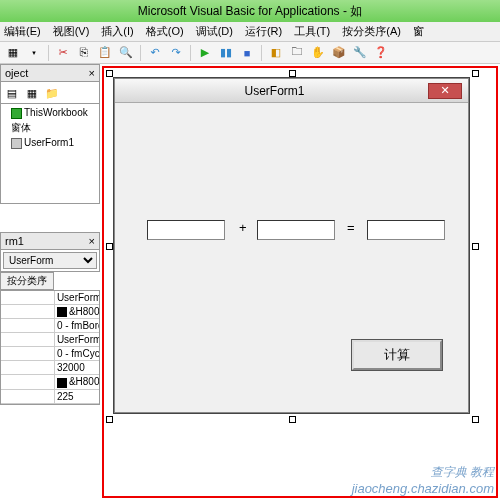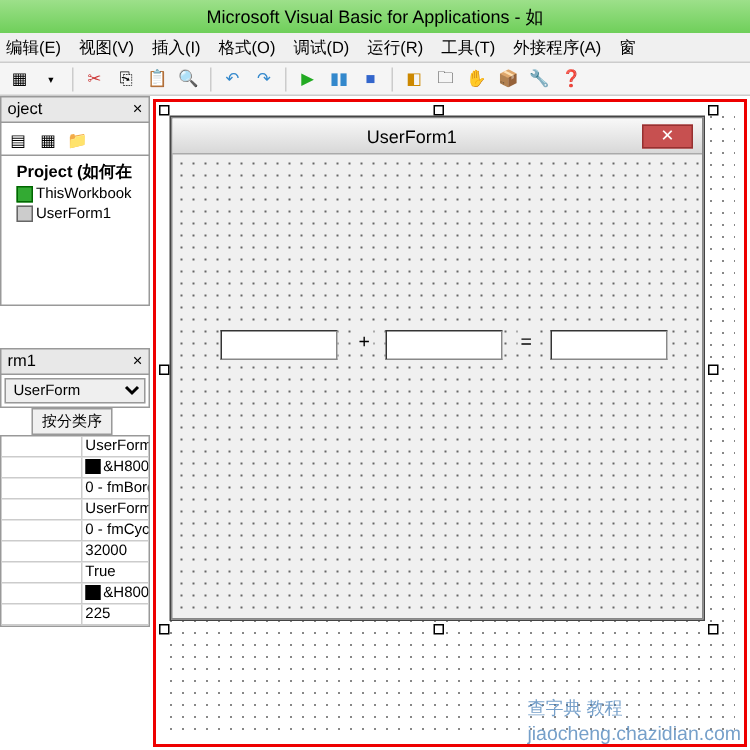--- a/index.html
+++ b/index.html
@@ -12,57 +12,57 @@
 .tbtn { width: 18px; height: 18px; display: flex; align-items: center; justify-content: center; font-size: 11px; border: 1px solid transparent; }
 .sep { width: 1px; height: 16px; background: #ccc; margin: 0 2px; }
 .main { display: flex; height: 436px; }
 .left { width: 100px; display: flex; flex-direction: column; border-right: 0; }
 .panel-hdr { background: #e8e8e8; border: 1px solid #999; padding: 2px 4px; font-size: 11px; display: flex; justify-content: space-between; }
 .panel-body { border: 1px solid #999; border-top: none; background: #fff; padding: 2px; font-size: 10px; overflow: hidden; }
 .tree-item { padding: 1px 0 1px 8px; white-space: nowrap; }
 .tree-item.bold { font-weight: bold; font-size: 11px; }
 .tree-icon { display: inline-block; width: 11px; height: 11px; margin-right: 2px; vertical-align: middle; }
 .prop-combo { width: 100%; border: 1px solid #999; font-size: 10px; padding: 1px; }
-.tabbtns { display: flex; padding-left: 21px; }
+.tabbtns { display: flex; }
 .tabbtn { border: 1px solid #999; padding: 1px 6px; font-size: 10px; background: #f0f0f0; }
 .prop-grid { border: 1px solid #999; font-size: 10px; }
 .prop-row { display: flex; border-bottom: 1px solid #ccc; }
 .prop-row div { padding: 1px 2px; }
 .prop-name { width: 55%; border-right: 1px solid #ccc; overflow: hidden; white-space: nowrap; }
 .prop-val { width: 45%; overflow: hidden; white-space: nowrap; }
 .sw { display: inline-block; width: 10px; height: 10px; border: 1px solid #000; vertical-align: middle; margin-right: 2px; }
 .designer { flex: 1; background: #fff; position: relative; border: 2px solid #e00; margin: 2px; }
 .dotgrid { position: absolute; inset: 6px; background-image: radial-gradient(#888 0.5px, transparent 0.5px); background-size: 8px 8px; }
 .handle { position: absolute; width: 7px; height: 7px; background: #fff; border: 1px solid #000; }
 .form-window { position: absolute; left: 10px; top: 10px; width: 355px; height: 335px; border: 1px solid #888; background: #f0f0f0; box-shadow: 0 0 0 1px #444; }
 .form-title { height: 24px; background: linear-gradient(#f8f8f8, #d8d8d8); border-bottom: 1px solid #aaa; display: flex; align-items: center; padding: 0 6px; font-size: 12px; }
 .form-title .ft { flex: 1; text-align: center; }
 .closebtn { width: 34px; height: 16px; background: #c75050; border: 1px solid #963030; display: flex; align-items: center; justify-content: center; color: #fff; font-size: 11px; }
 .form-body { position: absolute; left: 2px; right: 2px; top: 26px; bottom: 2px; background: #f0f0f0; background-image: radial-gradient(#666 0.5px, transparent 0.5px); background-size: 8px 8px; }
 .txtbox { position: absolute; width: 78px; height: 20px; background: #fff; border: 1px inset #888; }
 .lbl { position: absolute; font-size: 13px; background: #f0f0f0; padding: 0 2px; }
 .calcbtn { position: absolute; width: 90px; height: 30px; border: 2px outset #ddd; background: #e8e8e8; display: flex; align-items: center; justify-content: center; font-size: 13px; box-shadow: 0 0 0 1px #555; }
-.watermark { position: absolute; right: 6px; bottom: 4px; font-size: 12px; color: rgba(60,120,180,0.7); pointer-events: none; }
+.watermark { position: absolute; right: 6px; bottom: 4px; font-size: 12px; color: rgba(60,120,180,0.7); text-align: right; font-style: italic; pointer-events: none; }
 </style>
 </head>
 <body>
 
 <div class="titlebar">
   <span class="title">Microsoft Visual Basic for Applications - 如</span>
 </div>
 
 <div class="menubar">
   <span>编辑(E)</span>
   <span>视图(V)</span>
   <span>插入(I)</span>
   <span>格式(O)</span>
   <span>调试(D)</span>
   <span>运行(R)</span>
   <span>工具(T)</span>
-  <span>外接程序(A)</span>
+  <span>按分类序(A)</span>
   <span>窗</span>
 </div>
 
 <div class="toolbar">
   <div class="tbtn">▦</div>
   <div class="tbtn" style="font-size:7px">▾</div>
   <div class="sep"></div>
   <div class="tbtn" style="color:#c33">✂</div>
   <div class="tbtn">⎘</div>
   <div class="tbtn">📋</div>
@@ -88,22 +88,22 @@
     <div class="panel-hdr">
       <span>oject</span>
       <span>×</span>
     </div>
     <div class="panel-body" style="height:22px;display:flex;gap:2px">
       <div class="tbtn">▤</div>
       <div class="tbtn">▦</div>
       <div class="tbtn">📁</div>
     </div>
     <div class="panel-body" style="height:100px">
-      <div class="tree-item bold">Project (如何在</div>
       <div class="tree-item"><span class="tree-icon" style="background:#3a3;border:1px solid #060"></span><span>ThisWorkbook</span></div>
+      <div class="tree-item">窗体</div>
       <div class="tree-item"><span class="tree-icon" style="background:#ccc;border:1px solid #666"></span><span>UserForm1</span></div>
     </div>
 
     <div style="height:28px"></div>
 
     <div class="panel-hdr">
       <span>rm1</span>
       <span>×</span>
     </div>
     <div class="panel-body" style="padding:2px">
@@ -134,24 +134,20 @@
         <div class="prop-row">
           <div class="prop-name"></div>
           <div class="prop-val">0 - fmCycl</div>
         </div>
         <div class="prop-row">
           <div class="prop-name"></div>
           <div class="prop-val">32000</div>
         </div>
         <div class="prop-row">
           <div class="prop-name"></div>
-          <div class="prop-val">True</div>
-        </div>
-        <div class="prop-row">
-          <div class="prop-name"></div>
           <div class="prop-val"><span class="sw" style="background: rgb(0, 0, 0);"></span>&amp;H80000</div>
         </div>
         <div class="prop-row">
           <div class="prop-name"></div>
           <div class="prop-val">225</div>
         </div>
       </div>
   </div>
 
   <div class="designer">
@@ -169,20 +165,21 @@
       <div class="form-title">
         <span class="ft">UserForm1</span>
         <span class="closebtn">✕</span>
       </div>
       <div class="form-body">
         <div class="txtbox" style="left:30px;top:115px"></div>
         <span class="lbl" style="left:120px;top:115px">+</span>
         <div class="txtbox" style="left:140px;top:115px"></div>
         <span class="lbl" style="left:228px;top:115px">=</span>
         <div class="txtbox" style="left:250px;top:115px"></div>
+        <div class="calcbtn" style="left:235px;top:235px">计算</div>
       </div>
     </div>
   </div>
 </div>
 
 <div class="watermark">
   <div>查字典 教程</div>
   <div style="font-size:13px">jiaocheng.chazidian.com</div>
 </div>
 

